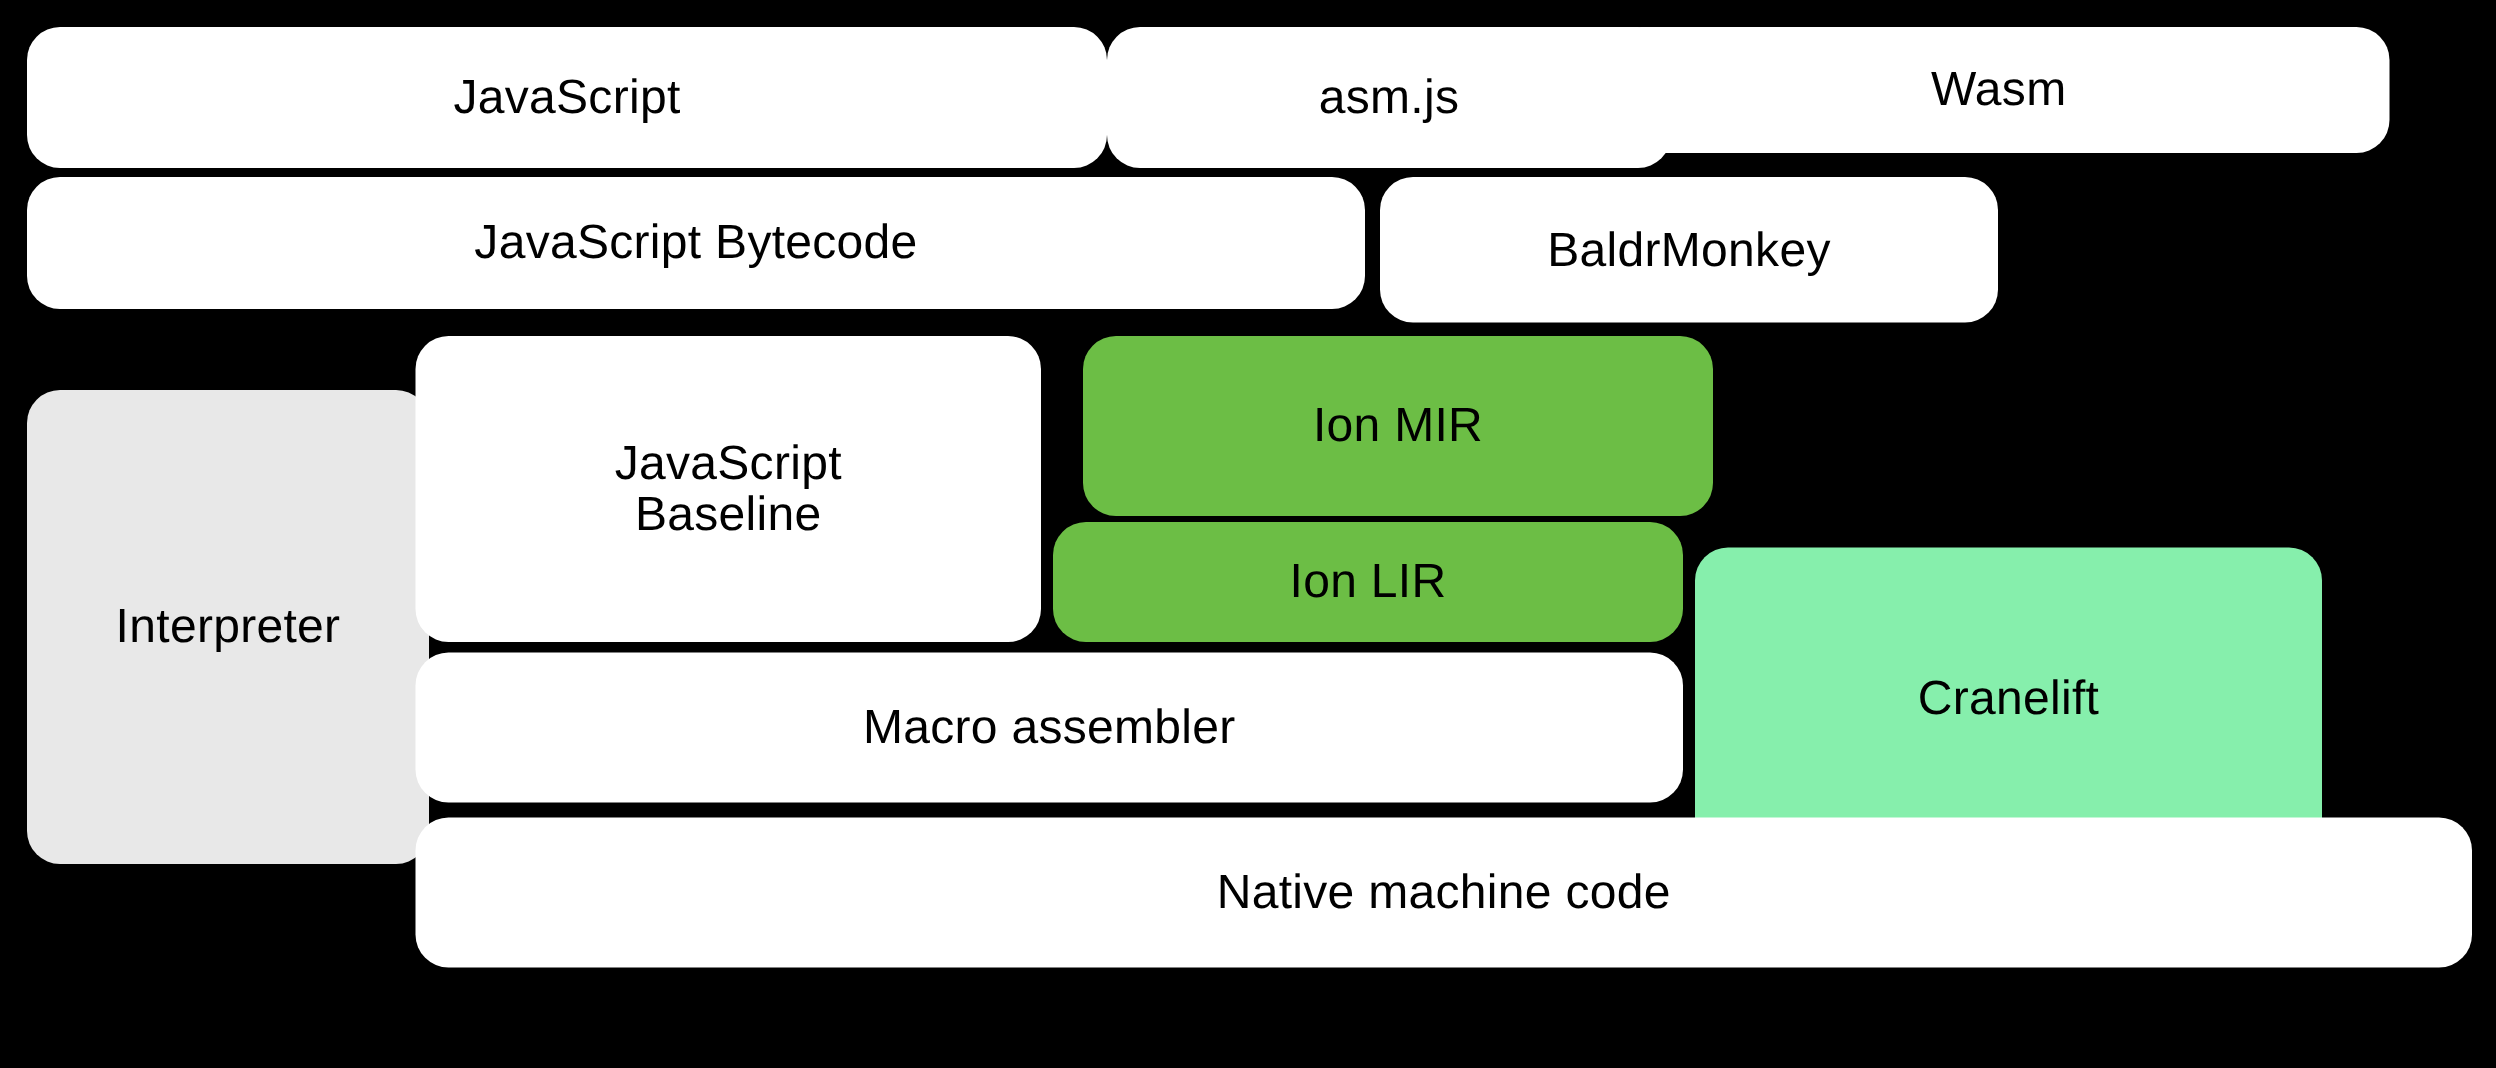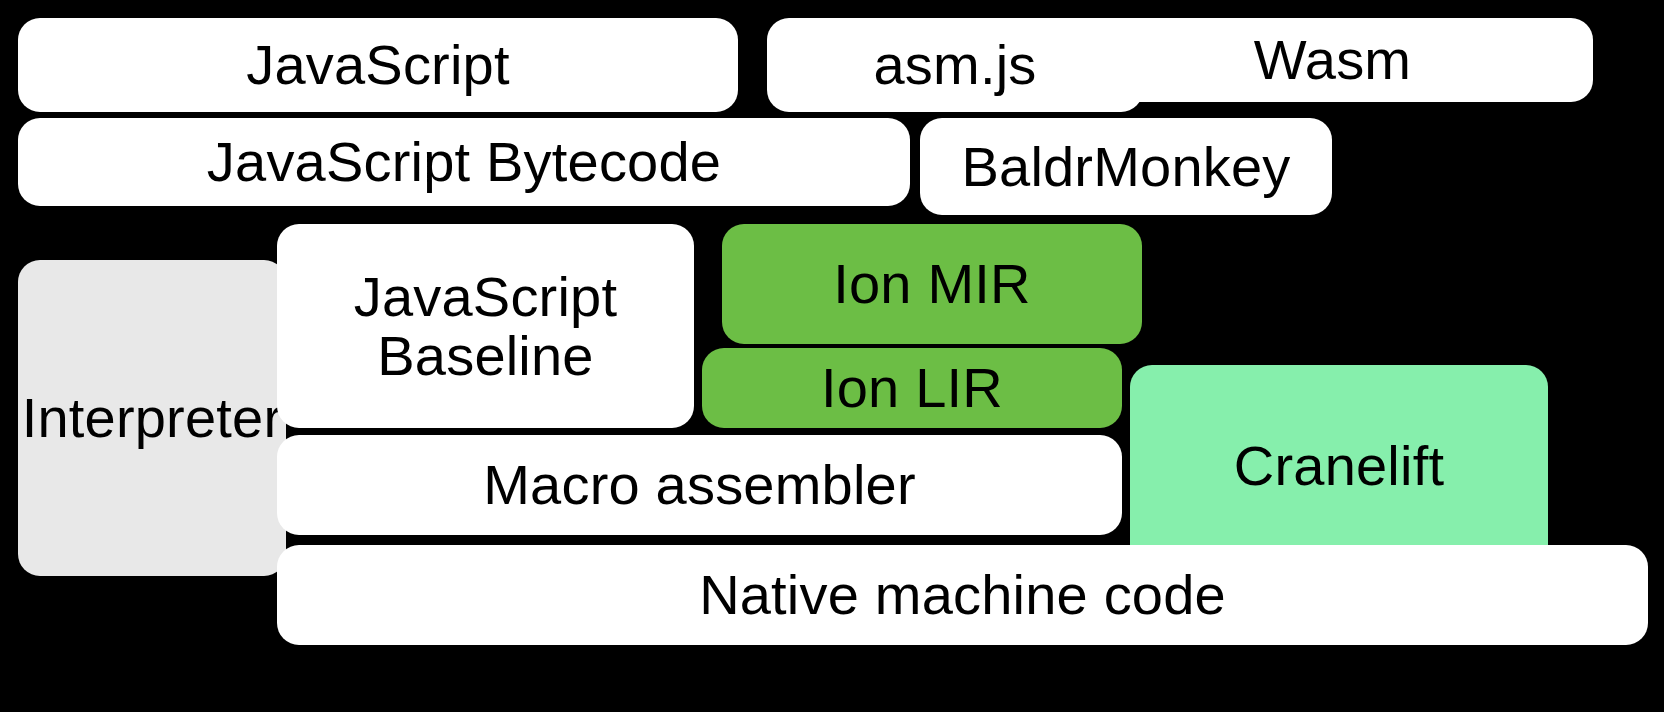--- a/index.html
+++ b/index.html
@@ -17,37 +17,37 @@
   }
   .node {
     position: absolute;
     box-sizing: border-box;
     display: flex;
     align-items: center;
     justify-content: center;
     text-align: center;
     border-radius: 22px;
     color: #000000;
-    font-size: 56px;
+    font-size: 32px;
     font-weight: 400;
     line-height: 1.06;
     white-space: pre-line;
     letter-spacing: 0.2px;
   }
   .fill-white { background: #ffffff; }
   .fill-grey  { background: #e8e8e8; margin-top: 36px; }
   .fill-green { background: #6cbe45; }
   .fill-pink  { background: #86efac; margin-top: 32px; }
 </style>
 </head>
 <body>
 
 <div id="stage">
     <div class="node fill-white" style="left: 18px; top: 18px; width: 720px; height: 94px;">JavaScript</div>
-    <div class="node fill-white" style="left: 767px; top: 18px; width: 376px; height: 94px;">asm.js</div>
+    <div class="node fill-white" style="left: 738px; top: 18px; width: 376px; height: 94px;">asm.js</div>
     <div class="node fill-white" style="left: 1072px; top: 18px; width: 521px; height: 84px;">Wasm</div>
     <div class="node fill-white" style="left: 18px; top: 118px; width: 892px; height: 88px;">JavaScript Bytecode</div>
     <div class="node fill-white" style="left: 920px; top: 118px; width: 412px; height: 97px;">BaldrMonkey</div>
     <div class="node fill-grey" style="left: 18px; top: 224px; width: 268px; height: 316px;">Interpreter</div>
     <div class="node fill-white" style="left: 277px; top: 224px; width: 417px; height: 204px;">JavaScript
 Baseline</div>
     <div class="node fill-green" style="left: 702px; top: 224px; width: 420px; height: 120px; margin-left: 20px;">Ion MIR</div>
     <div class="node fill-green" style="left: 702px; top: 348px; width: 420px; height: 80px; text-align: center;">Ion LIR</div>
     <div class="node fill-pink" style="left: 1130px; top: 333px; width: 418px; height: 202px;">Cranelift</div>
     <div class="node fill-white" style="left: 277px; top: 545px; width: 1371px; height: 100px;">Native machine code</div>

